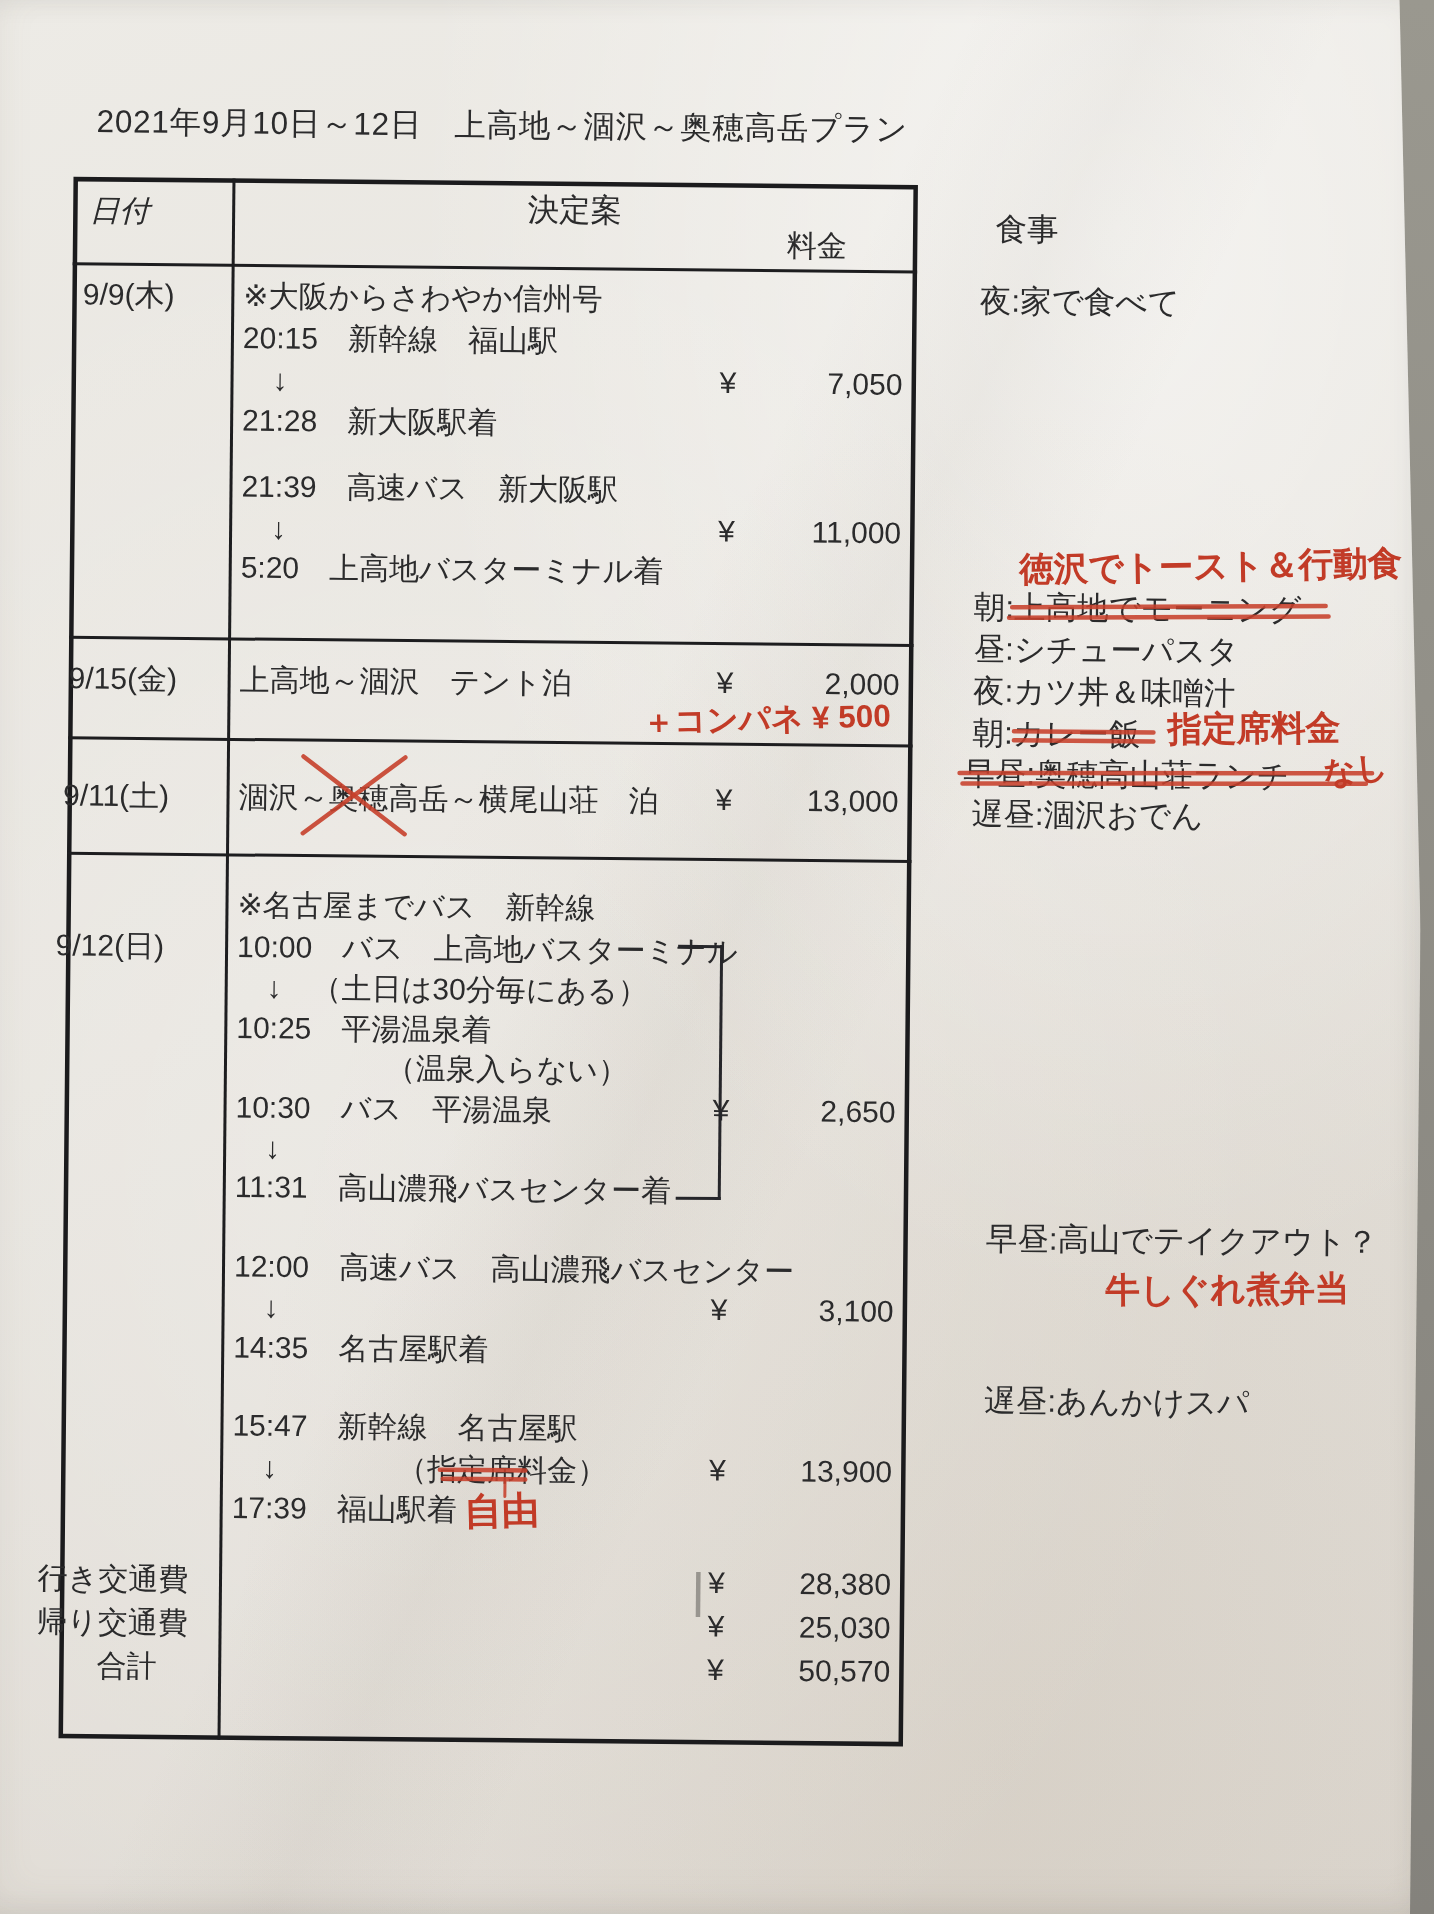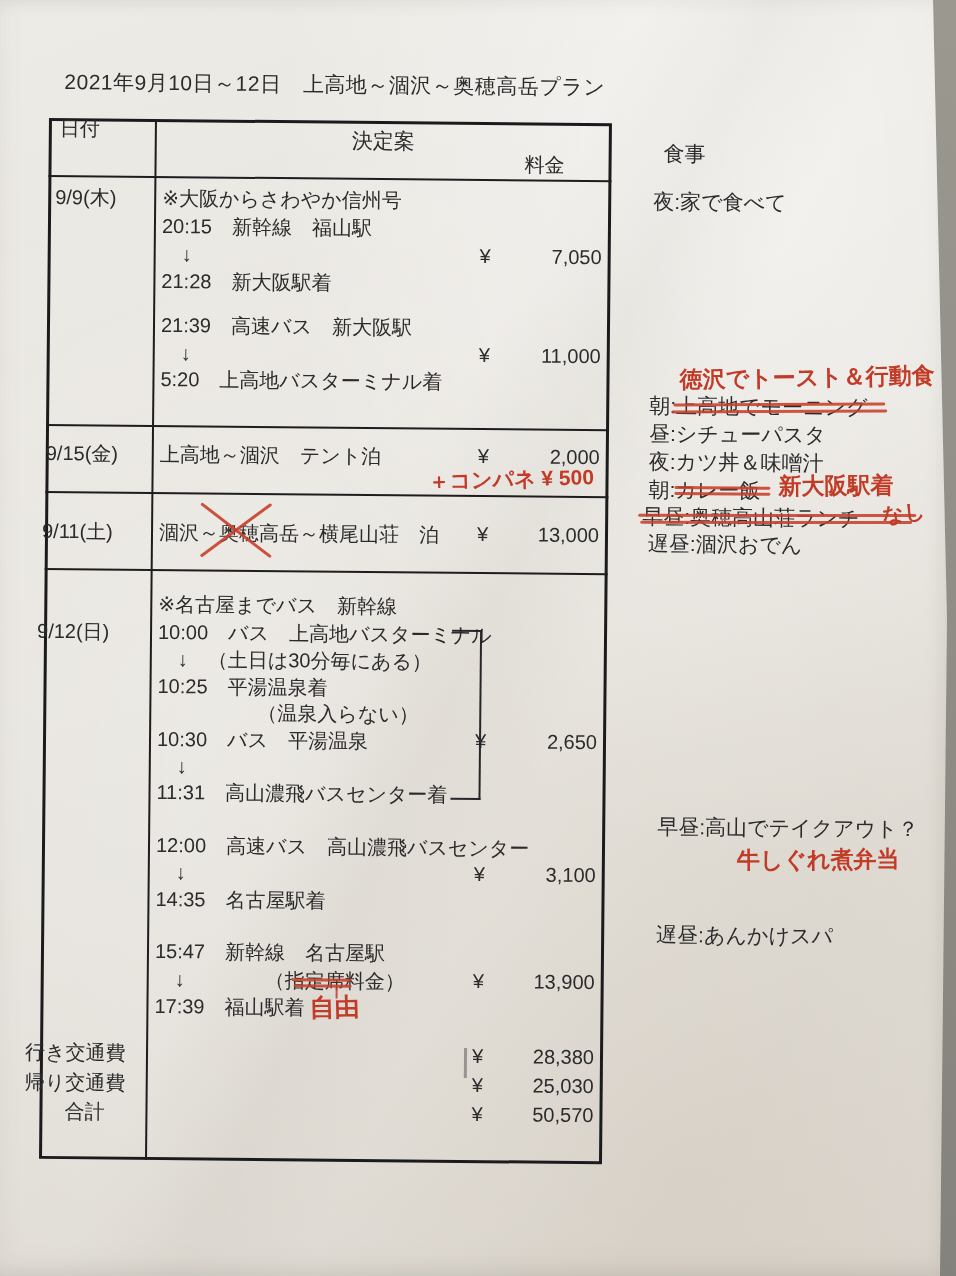--- a/index.html
+++ b/index.html
@@ -46,21 +46,21 @@
 
   <div class="t title" style="left:64px;top:74px;">2021年9月10日～12日　上高地～涸沢～奥穂高岳プラン</div>
 
   <div class="frame"></div>
   <div class="hline" style="left:49px;top:180px;width:563px;"></div>
   <div class="hline" style="left:49px;top:429px;width:563px;"></div>
   <div class="hline" style="left:49px;top:496px;width:563px;"></div>
   <div class="hline" style="left:49px;top:573px;width:563px;"></div>
   <div class="vline" style="left:155px;top:123px;height:1041px;"></div>
 
-  <div class="t" style="left:60px;top:121px;">日付</div>
+  <div class="t" style="left:60px;top:134px;font-style:italic;">日付</div>
   <div class="t ctr" style="left:155px;top:130px;width:457px;font-size:21px;">決定案</div>
   <div class="t ctr" style="left:500px;top:153px;width:90px;text-align:center;">料金</div>
 
   <div class="t" style="left:56px;top:190px;">9/9(木)</div>
   <div class="t" style="left:163px;top:190px;">※大阪からさわやか信州号</div>
   <div class="t" style="left:163px;top:218px;">20:15　新幹線　福山駅</div>
   <div class="t" style="left:163px;top:246px;">　↓</div>
   <div class="t" style="left:163px;top:273px;">21:28　新大阪駅着</div>
   <div class="t" style="left:163px;top:317px;">21:39　高速バス　新大阪駅</div>
   <div class="t" style="left:163px;top:345px;">　↓</div>
@@ -117,21 +117,21 @@
   <div class="fare" style="top:971px;">
     <span>¥</span>
       <span>13,900</span>
   </div>
   <div class="bracket"></div>
   <div class="strike" style="left:300px;top:981px;width:60px;"></div>
   <div class="strike" style="left:302px;top:987px;width:58px;"></div>
   <div class="strike" style="left:344px;top:989px;width:2px;height:12px;"></div>
   <div class="red" style="left:318px;top:993px;font-size:25px;transform:rotate(-2deg);">自由</div>
 
-  <div class="t" style="left:34px;top:1046px;font-family:Liberation Mono, monospace;">行き交通費</div>
+  <div class="t" style="left:34px;top:1046px;">行き交通費</div>
   <div class="t" style="left:34px;top:1075px;">帰り交通費</div>
   <div class="t ctr" style="left:34px;top:1104px;width:120px;">合計</div>
   <div class="fare" style="top:1046px;">
     <span>¥</span>
       <span>28,380</span>
   </div>
   <div class="fare" style="top:1075px;">
     <span>¥</span>
       <span>25,030</span>
   </div>
@@ -146,21 +146,21 @@
 
   <div class="red" style="left:682px;top:360px;font-size:23px;transform:rotate(-1.5deg);">徳沢でトースト＆行動食</div>
   <div class="t meal" style="left:652px;top:392px;">朝:上高地でモーニング</div>
   <div class="strike" style="left:676px;top:401px;width:212px;transform:rotate(-.8deg);"></div>
   <div class="strike" style="left:674px;top:408px;width:216px;transform:rotate(-.8deg);"></div>
   <div class="t meal" style="left:652px;top:420px;">昼:シチューパスタ</div>
   <div class="t meal" style="left:652px;top:448px;">夜:カツ丼＆味噌汁</div>
   <div class="t meal" style="left:652px;top:476px;">朝:カレー飯</div>
   <div class="strike" style="left:678px;top:485px;width:96px;"></div>
   <div class="strike" style="left:678px;top:491px;width:96px;"></div>
-  <div class="red" style="left:782px;top:468px;font-size:23px;transform:rotate(-1deg);">新大阪駅着</div>
+  <div class="red" style="left:782px;top:468px;font-size:23px;transform:rotate(-1deg);">指定席料金</div>
   <div class="t meal" style="left:646px;top:503px;">早昼:奥穂高山荘ランチ</div>
   <div class="strike" style="left:642px;top:512px;width:278px;transform:rotate(-.5deg);"></div>
   <div class="strike" style="left:644px;top:519px;width:272px;transform:rotate(-.5deg);"></div>
   <div class="red" style="left:886px;top:496px;font-size:21px;transform:rotate(-8deg);">なし</div>
   <div class="t meal" style="left:652px;top:530px;">遅昼:涸沢おでん</div>
 
   <div class="t meal" style="left:664px;top:813px;">早昼:高山でテイクアウト？</div>
   <div class="red" style="left:744px;top:842px;font-size:23px;transform:rotate(-1deg);">牛しぐれ煮弁当</div>
   <div class="t meal" style="left:664px;top:921px;">遅昼:あんかけスパ</div>
 

